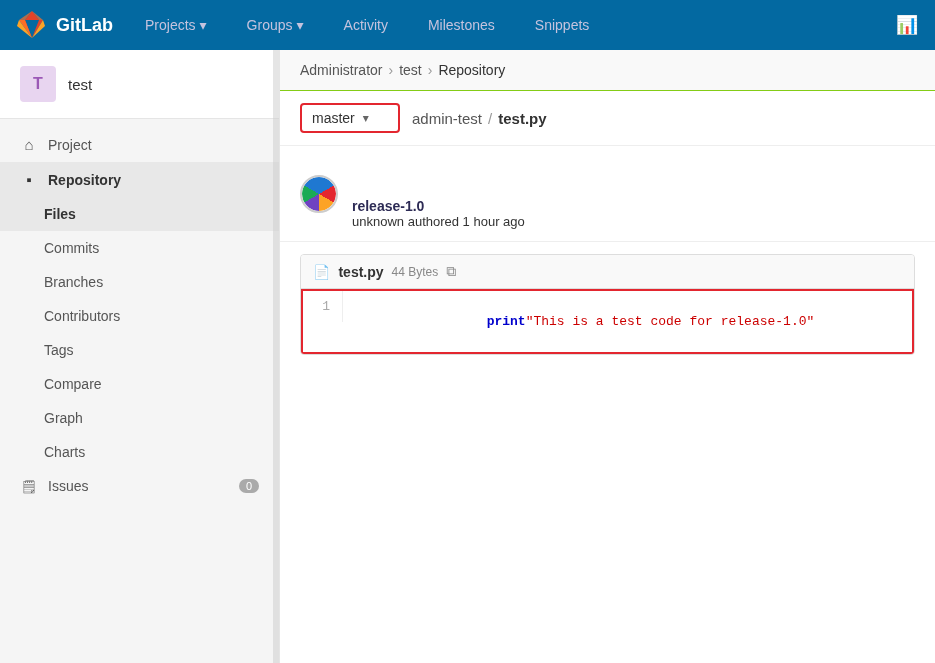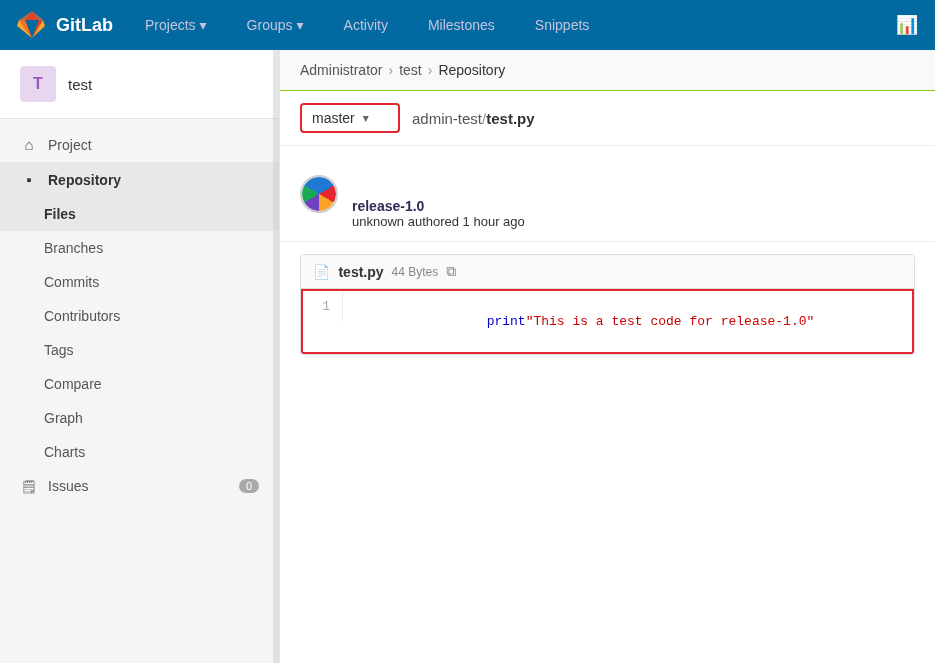--- a/index.html
+++ b/index.html
@@ -191,20 +191,21 @@
     }
     .branch-selector-arrow {
       color: #666;
       font-size: 12px;
     }
     .file-path {
       color: #555;
       font-size: 15px;
       display: flex;
       align-items: center;
+      gap: 6px;
     }
     .file-path-sep { color: #999; }
     .file-path-name { font-weight: bold; color: #333; }
 
     
     .commit-info {
       display: flex;
       align-items: center;
       padding: 12px 20px;
       gap: 14px;
@@ -279,21 +280,21 @@
       padding: 8px 12px 8px 0;
       user-select: none;
       border-right: 1px solid #eee;
       flex-shrink: 0;
     }
     .line-code {
       padding: 8px 12px;
       white-space: pre;
       flex: 1;
     }
-    .kw-print { color: #0000cc; font-weight: normal; padding-left: 38px; }
+    .kw-print { color: #0000cc; font-weight: bold; padding-left: 38px; }
     .kw-string { color: #cc0000; }
 
     
     .gitlab-logo {
       width: 32px;
       height: 32px;
     }
   </style>
 </head>
 <body>
@@ -358,25 +359,25 @@
       <div class="sidebar-item active">
         <span class="sidebar-icon">▪</span>
         <span>Repository</span>
       </div>
 
       <div class="sidebar-item sub-item active">
         <span>Files</span>
       </div>
 
       <div class="sidebar-item sub-item">
+        <span>Commits</span>
+      </div>
+
+      <div class="sidebar-item sub-item">
         <span>Branches</span>
-      </div>
-
-      <div class="sidebar-item sub-item">
-        <span>Commits</span>
       </div>
 
       <div class="sidebar-item sub-item">
         <span>Contributors</span>
       </div>
 
       <div class="sidebar-item sub-item">
         <span>Tags</span>
       </div>
 

